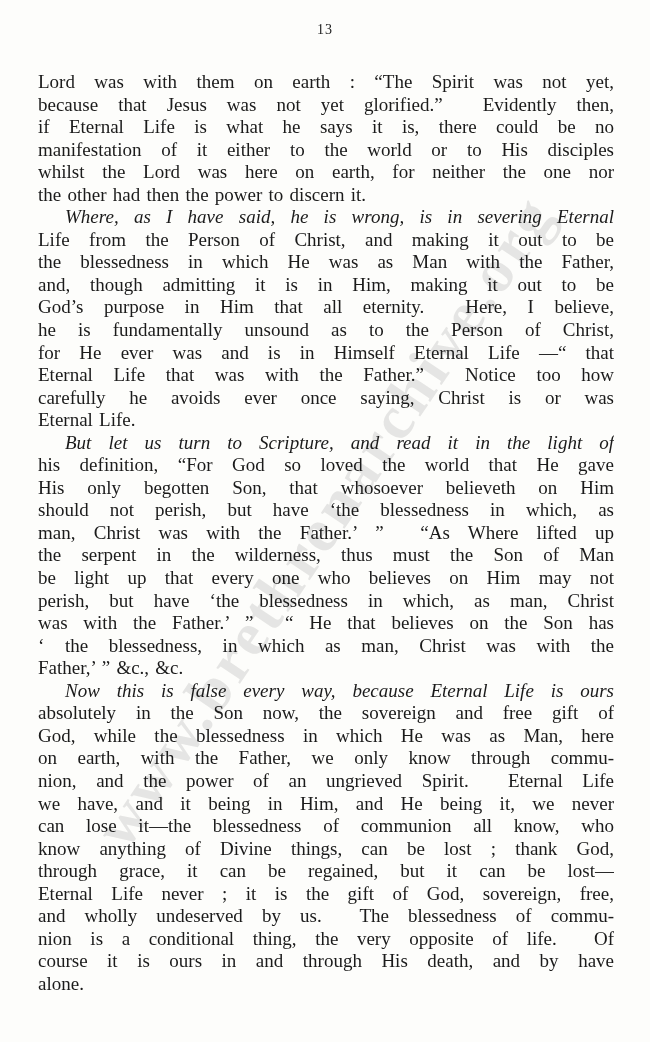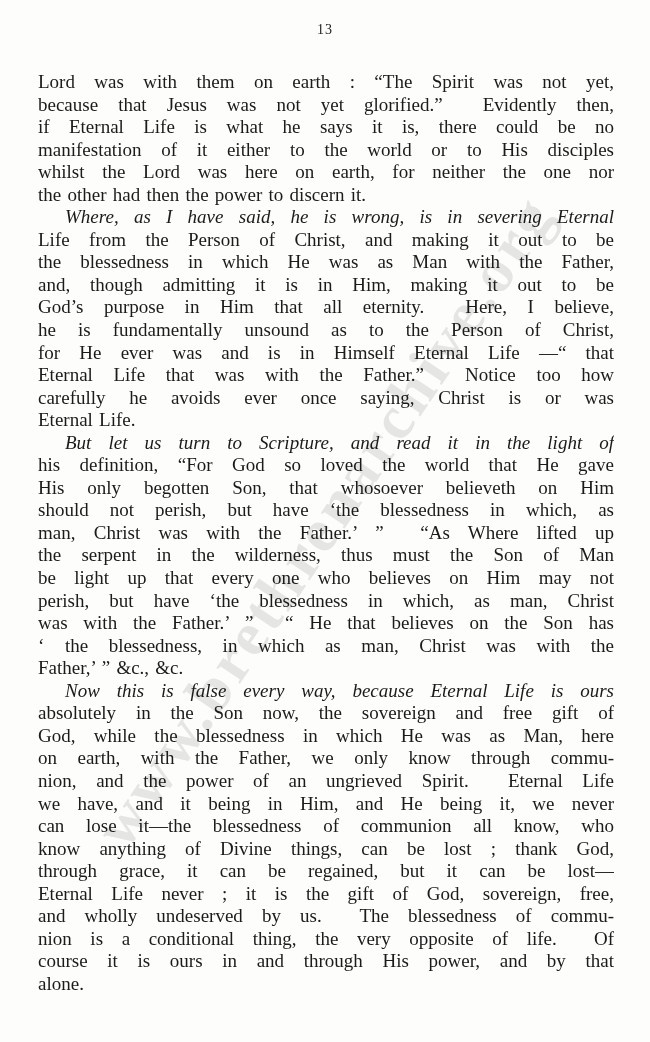--- a/index.html
+++ b/index.html
@@ -114,17 +114,17 @@
         <div class="line">God, while the blessedness in which He was as Man, here</div>
         <div class="line">on earth, with the Father, we only know through commu-</div>
         <div class="line">nion, and the power of an ungrieved Spirit.  Eternal Life</div>
         <div class="line">we have, and it being in Him, and He being it, we never</div>
         <div class="line">can lose it—the blessedness of communion all know, who</div>
         <div class="line">know anything of Divine things, can be lost ; thank God,</div>
         <div class="line">through grace, it can be regained, but it can be lost—</div>
         <div class="line">Eternal Life never ; it is the gift of God, sovereign, free,</div>
         <div class="line">and wholly undeserved by us.  The blessedness of commu-</div>
         <div class="line">nion is a conditional thing, the very opposite of life.  Of</div>
-        <div class="line">course it is ours in and through His power, and by that</div>
+        <div class="line">course it is ours in and through His death, and by have</div>
         <div class="line last">alone.</div>
       </div>
     </div>
 </div>
 
 </body></html>

